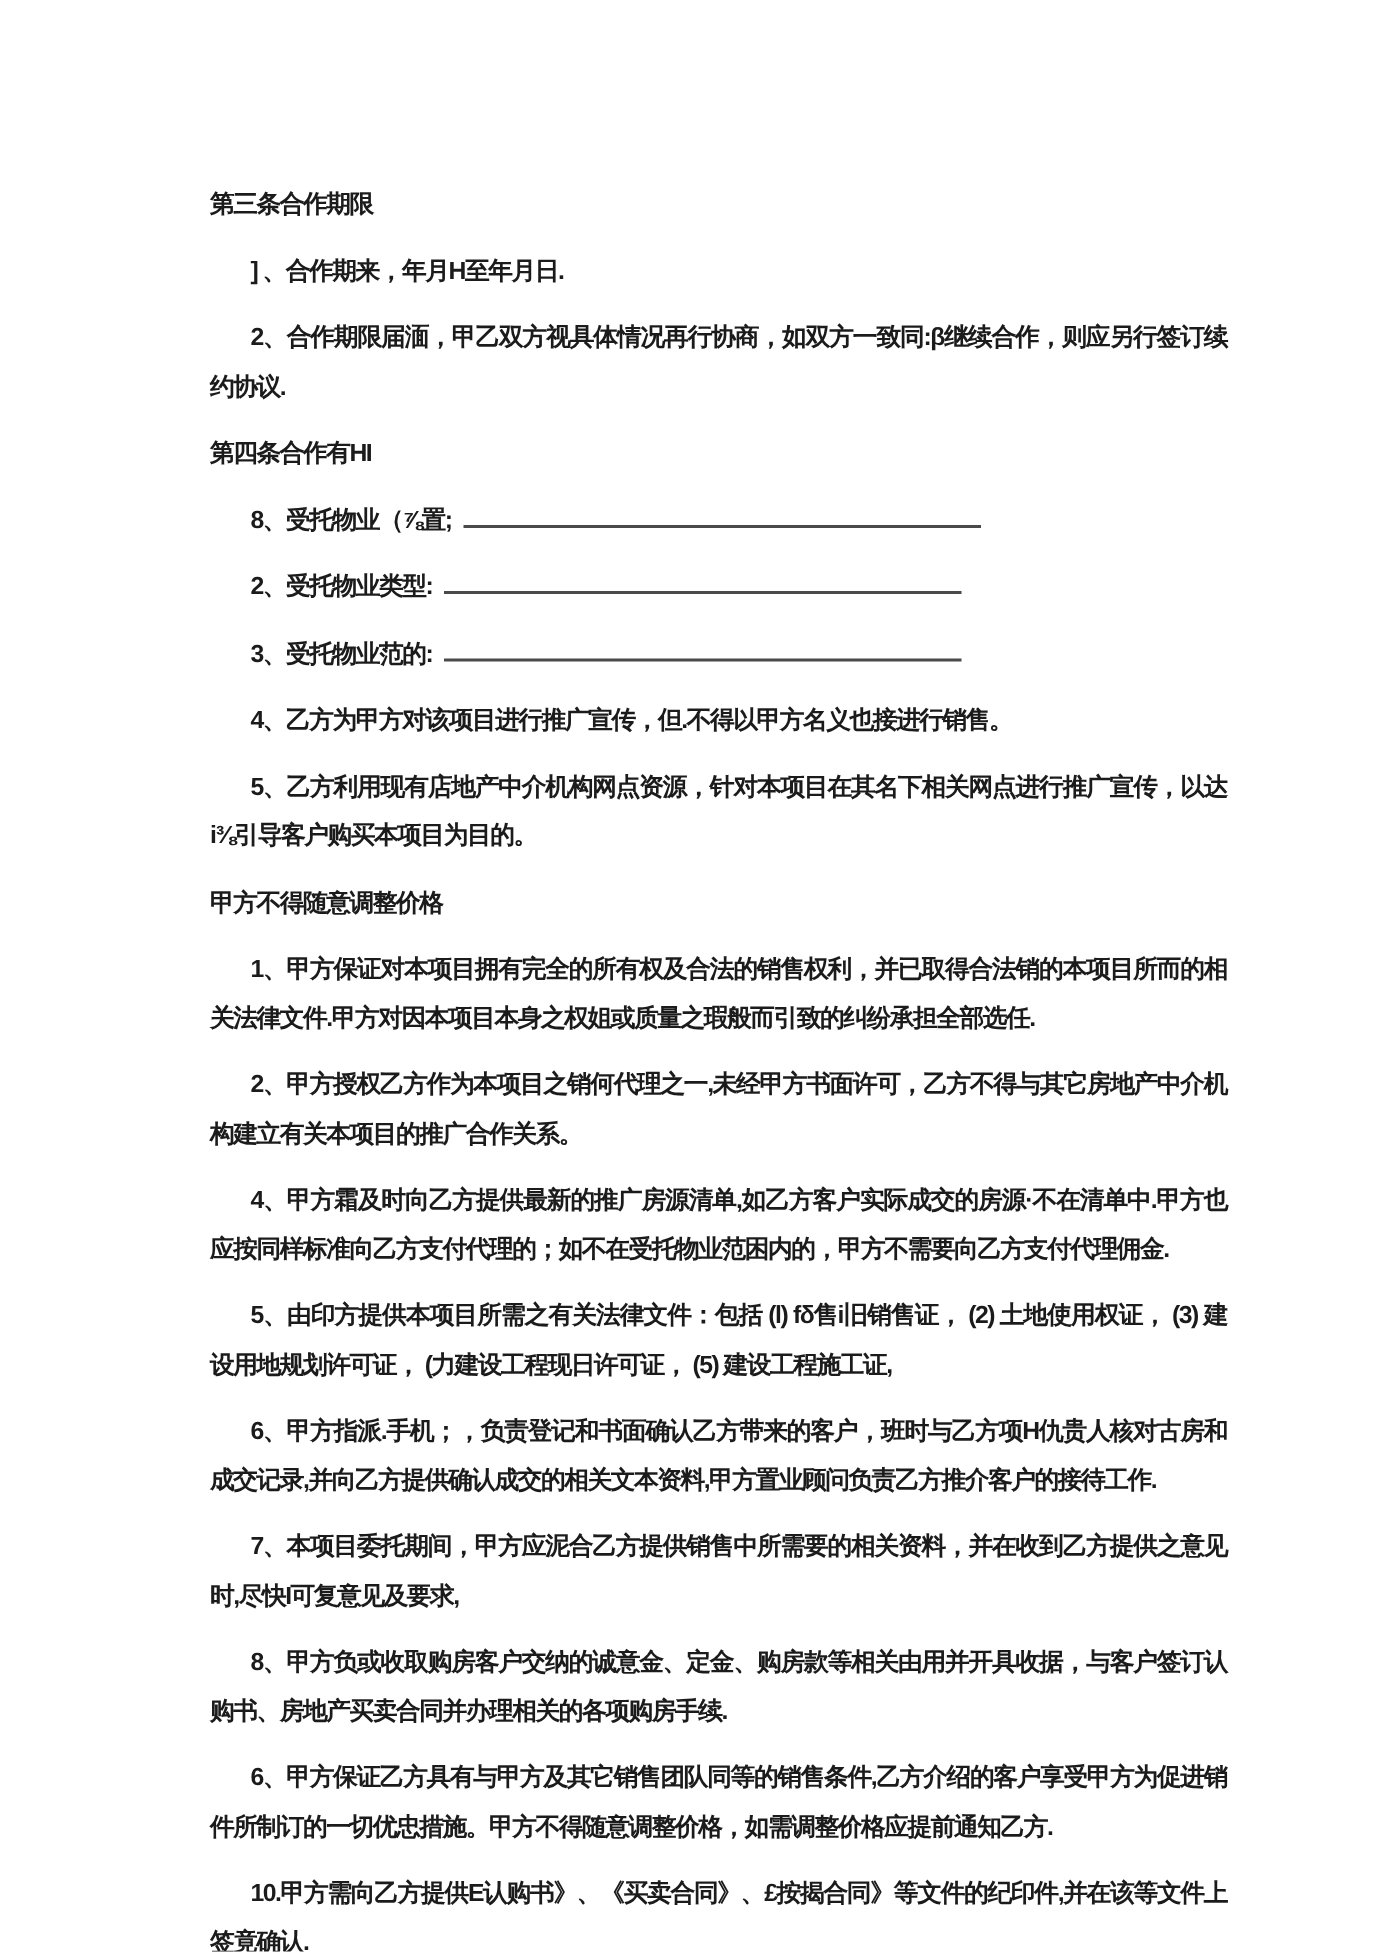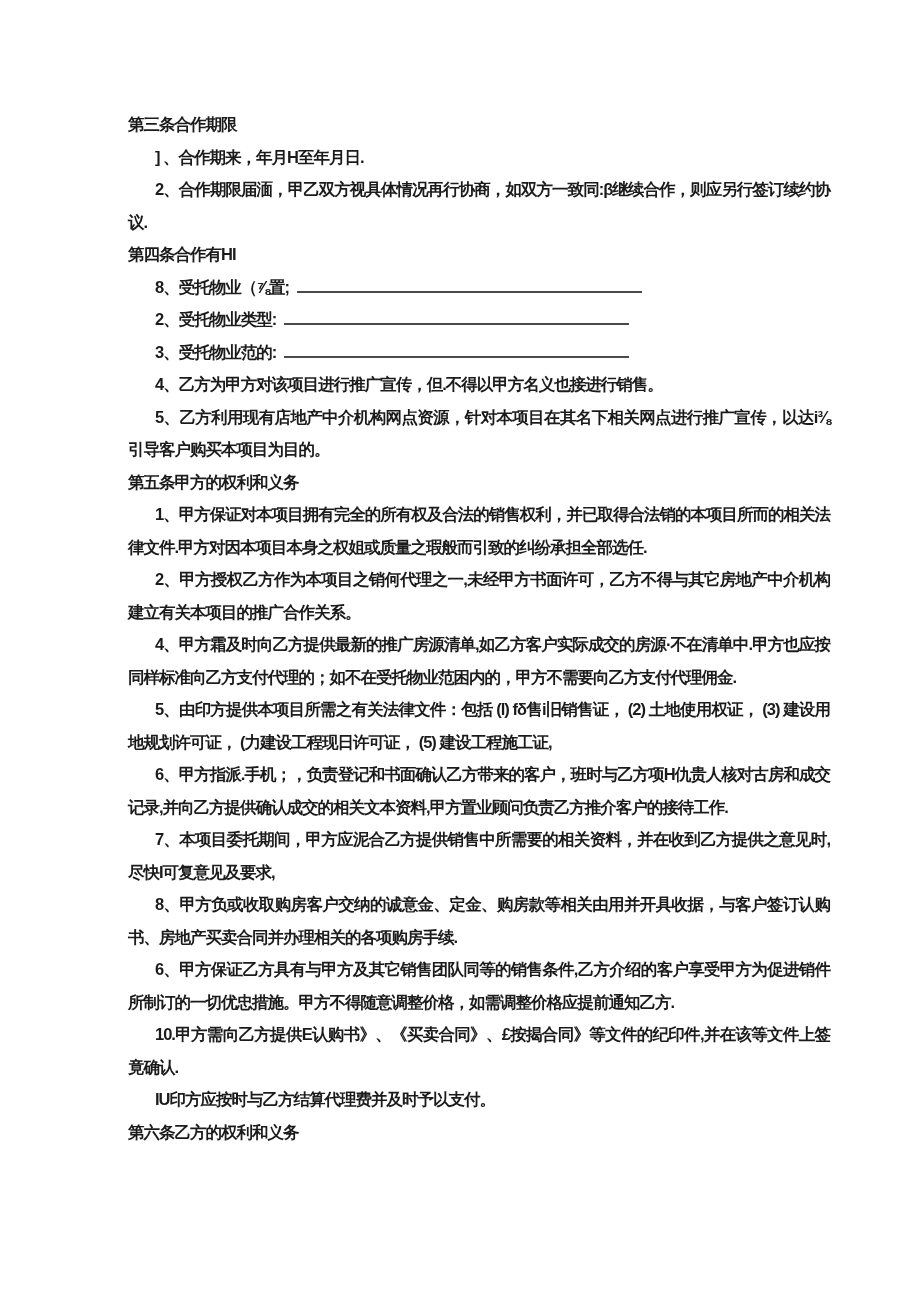--- a/index.html
+++ b/index.html
@@ -21,21 +21,21 @@
   .doc-content {
     position: absolute;
     top: 108px;
     left: 128px;
     width: 702px;
     font-size: 16.5px;
     font-weight: 600;
     letter-spacing: -1px;
   }
   p.para {
-    margin: 0;
+    margin: 12px;
     line-height: 32.5px;
     text-align: justify;
     text-indent: 27px;
     white-space: normal;
   }
   p.heading {
     text-indent: 0;
     text-align: left;
   }
   .blank {
@@ -63,21 +63,21 @@
     <p class="para"><span>8、受托物业（⅞置;</span><span class="blank"></span></p>
 
     <p class="para"><span>2、受托物业类型:</span><span class="blank"></span></p>
 
     <p class="para"><span>3、受托物业范的:</span><span class="blank"></span></p>
 
     <p class="para">4、乙方为甲方对该项目进行推广宣传，但.不得以甲方名义也接进行销售。</p>
 
     <p class="para">5、乙方利用现有店地产中介机构网点资源，针对本项目在其名下相关网点进行推广宣传，以达i⅜引导客户购买本项目为目的。</p>
 
-    <p class="para heading">第五条甲方的权利和义务</p>
+    <p class="para heading">甲方不得随意调整价格</p>
 
     <p class="para">1、甲方保证对本项目拥有完全的所有权及合法的销售权利，并已取得合法销的本项目所而的相关法律文件.甲方对因本项目本身之权姐或质量之瑕般而引致的纠纷承担全部选任.</p>
 
     <p class="para">2、甲方授权乙方作为本项目之销何代理之一,未经甲方书面许可，乙方不得与其它房地产中介机构建立有关本项目的推广合作关系。</p>
 
 
     <p class="para">4、甲方霜及时向乙方提供最新的推广房源清单,如乙方客户实际成交的房源·不在清单中.甲方也应按同样标准向乙方支付代理的；如不在受托物业范困内的，甲方不需要向乙方支付代理佣金.</p>
 
     <p class="para">5、由印方提供本项目所需之有关法律文件：包括 (l) fδ售i旧销售证， (2) 土地使用权证， (3) 建设用地规划许可证， (力建设工程现日许可证， (5) 建设工程施工证,</p>
 

